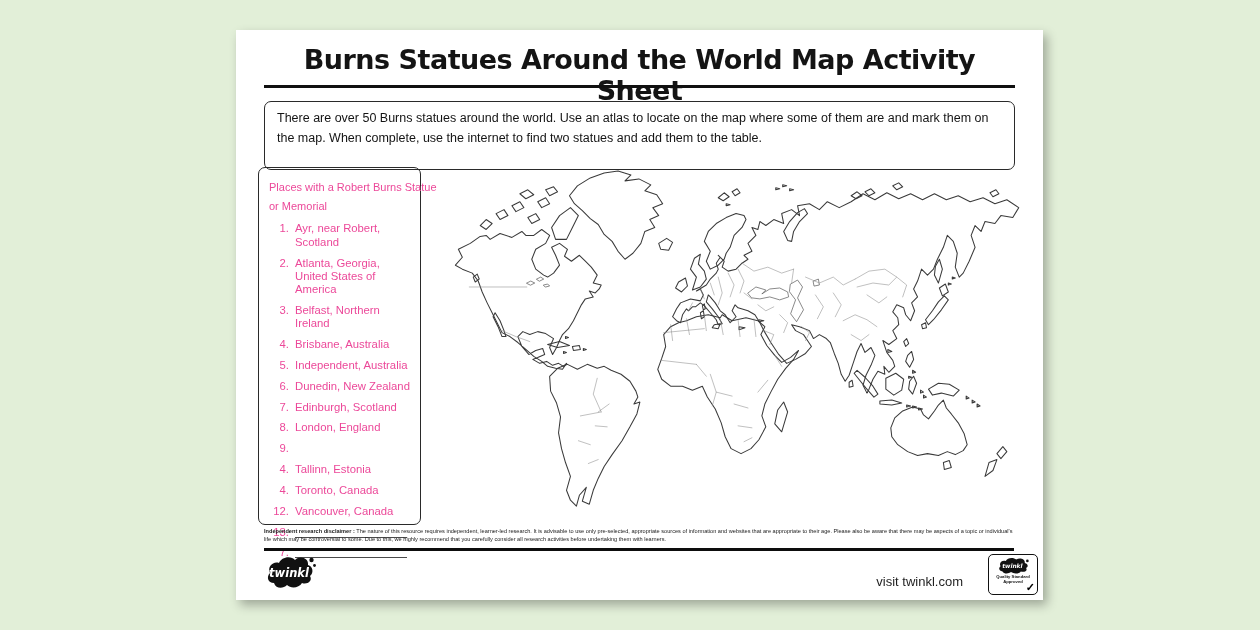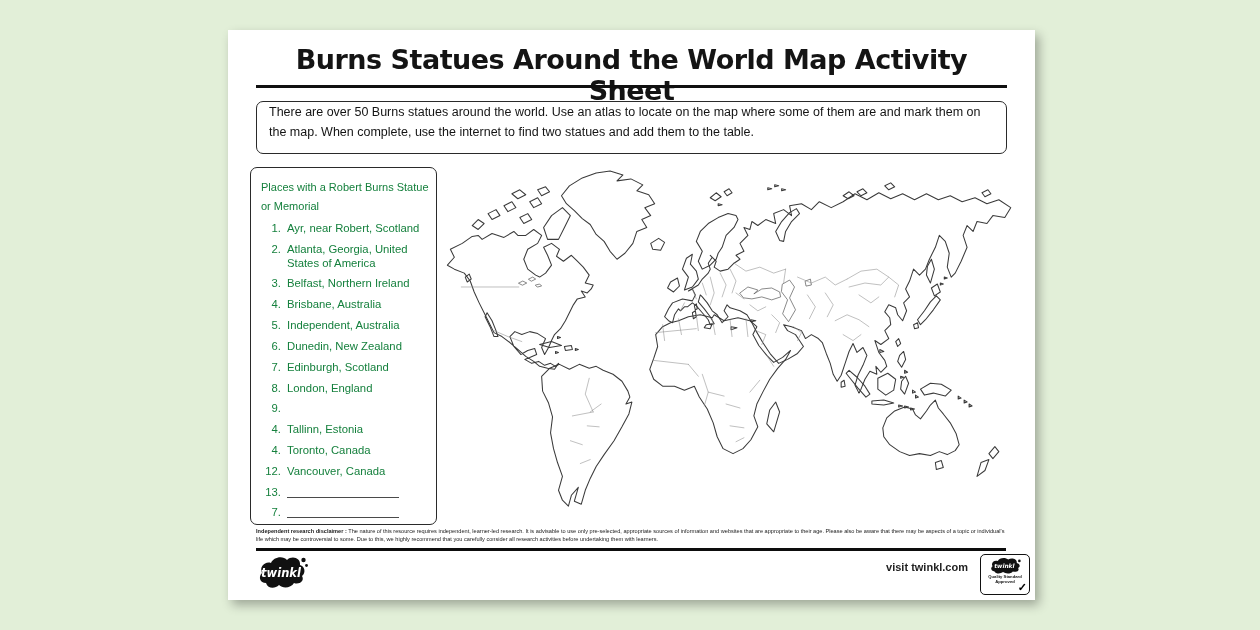--- a/index.html
+++ b/index.html
@@ -1,45 +1,45 @@
 <!DOCTYPE html>
 <html><head>
 <meta charset="utf-8">
 <style>
   html,body{margin:0;padding:0;}
   body{width:1260px;height:630px;overflow:hidden;font-family:"Liberation Sans",sans-serif;}
   .page{position:relative;width:1260px;height:630px;background:#e2efd8;}
-  .sheet{position:absolute;left:228px;top:30px;width:807px;height:570px;background:#ffffff;
+  .sheet{position:absolute;left:236px;top:30px;width:807px;height:570px;background:#ffffff;
          box-shadow:4px 5px 10px rgba(0,0,0,0.30);}
   .title{position:absolute;top:14px;left:28px;width:751px;margin:0;text-align:center;
          font-size:27px;font-weight:bold;letter-spacing:-0.5px;color:#141414;
          font-family:"DejaVu Sans",sans-serif;}
   .title-rule{position:absolute;top:55px;left:28px;width:751px;height:3px;background:#101010;}
-  .instruction-box{position:absolute;top:71px;left:28px;width:751px;height:53px;box-sizing:border-box;
-         border:1.4px solid #2a2a2a;border-radius:7px;padding:0 12px;}
+  .instruction-box{position:absolute;top:71px;left:28px;width:751px;height:69px;box-sizing:border-box;
+         border:1.4px solid #2a2a2a;border-radius:7px;padding:6px 12px;}
   .instruction-box p{margin:0;font-size:12.5px;line-height:1.62;color:#141414;}
-  .list-box{position:absolute;left:22px;top:137px;width:187px;height:358px;box-sizing:border-box;
-         border:1.3px solid #2a2a2a;border-radius:7px;padding:10px 8px 20px 10px;color:#15803d;}
+  .list-box{position:absolute;left:22px;top:137px;width:163px;height:358px;box-sizing:border-box;
+         border:1.3px solid #2a2a2a;border-radius:7px;padding:10px 8px 20px 10px;color:#ec4899;}
   .list-header{font-size:11px;line-height:1.7;width:168px;margin:0 0 7px 0;}
   .places{list-style:none;margin:0;padding:0;}
   .places li{display:flex;margin-bottom:7.5px;font-size:11.3px;line-height:1.18;}
   .places .num{width:20px;text-align:right;margin-right:6px;flex-shrink:0;}
   .places .txt{width:146px;}
   .places .rule{display:inline-block;width:112px;height:11px;border-bottom:1px solid #4a4a4a;}
   .map{position:absolute;left:212px;top:136px;}
   .map path{fill:none;stroke-linejoin:round;stroke-linecap:round;}
   .coast path{stroke:#3a3a3a;stroke-width:1.05;}
   .borders path{stroke:#8b8b8b;stroke-width:0.55;}
   .lakes path{stroke:#555;stroke-width:0.7;}
   .disclaimer{position:absolute;left:28px;top:498px;width:752px;margin:0;
          font-size:5.6px;line-height:1.4;color:#222;}
   .disclaimer .lbl{font-weight:bold;}
   .divider{position:absolute;left:28px;top:518px;width:750px;height:2.6px;background:#0d0d0d;}
   .logo{position:absolute;left:28px;top:523px;}
-  .visit{position:absolute;right:67px;top:531px;margin:0;font-size:11px;font-weight:bold;color:#1f1f1f;}
+  .visit{position:absolute;right:67px;top:531px;margin:13px;font-size:13px;font-weight:normal;color:#1f1f1f;}
   .badge{position:absolute;right:5px;top:524px;width:50px;height:41px;box-sizing:border-box;
          border:1.7px solid #111;border-radius:5px;background:#fff;
          display:flex;flex-direction:column;align-items:center;padding-top:2px;}
   .badge-line{font-size:4.2px;line-height:1.25;color:#111;font-weight:bold;}
   .badge-check{position:absolute;right:2px;bottom:0px;font-size:11px;font-weight:bold;color:#000;}
 </style>
 </head>
 <body>
 
 <div class="page">

